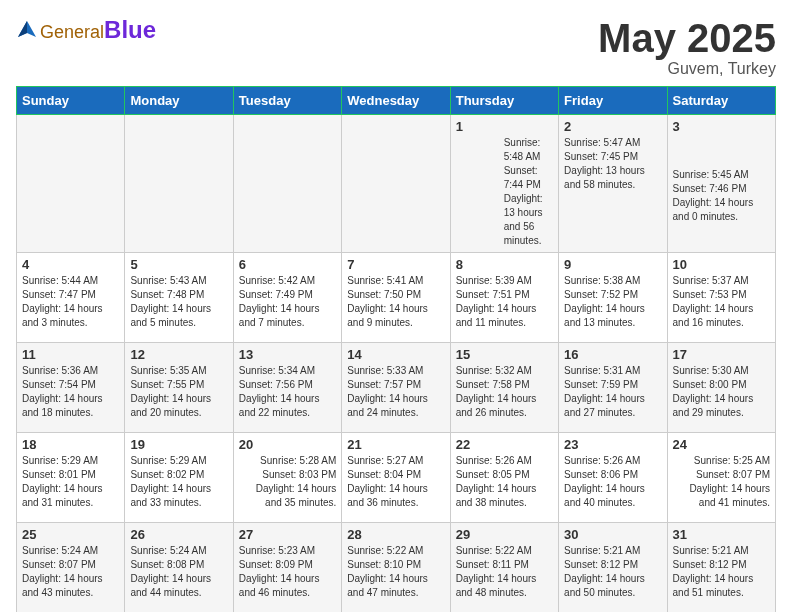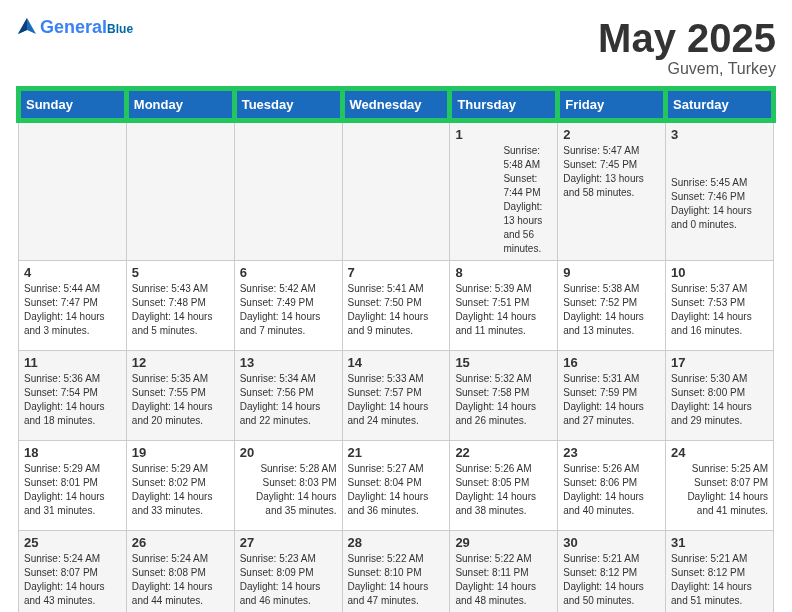--- a/index.html
+++ b/index.html
@@ -43,21 +43,21 @@
       border-collapse: collapse;
       table-layout: fixed;
     }
     thead th {
       background-color: #1a6bbd;
       color: #fff;
       text-align: left;
       padding: 6px 5px;
       font-size: 13px;
       font-weight: bold;
-      border: 5px solid #22c55e;
+      border: 1px solid #22c55e;
     }
     tbody td {
       vertical-align: top;
       border: 1px solid #ccc;
       padding: 4px 5px;
       font-size: 10.5px;
       color: #333;
       height: 90px;
     }
     tbody tr:nth-child(odd) td {
@@ -84,21 +84,21 @@
 </head>
 <body>
 
 <div class="header">
   <div class="logo">
     <svg class="logo-icon" viewBox="0 0 22 22">
       <path d="M11 2 L20 18 L11 14 L2 18 Z" fill="#1a6bbd"></path>
       <path d="M11 2 L2 18 L11 14 Z" fill="#0d3f7a"></path>
     </svg>
     <span>
-      <span style="font-size:18px;font-weight:bold;color:#3b82f6;">General</span><span style="font-size:12px;font-weight:bold;color:#0369a1;">Blue</span>
+      <span style="font-size:18px;font-weight:normal;color:#a16207;">General</span><span style="font-size:24px;font-weight:bold;color:#6d28d9;">Blue</span>
     </span>
   </div>
   <div class="title-block">
     <div class="month-title">May 2025</div>
     <div class="subtitle">Guvem, Turkey</div>
   </div>
 </div>
 
 <table>
   <thead>

